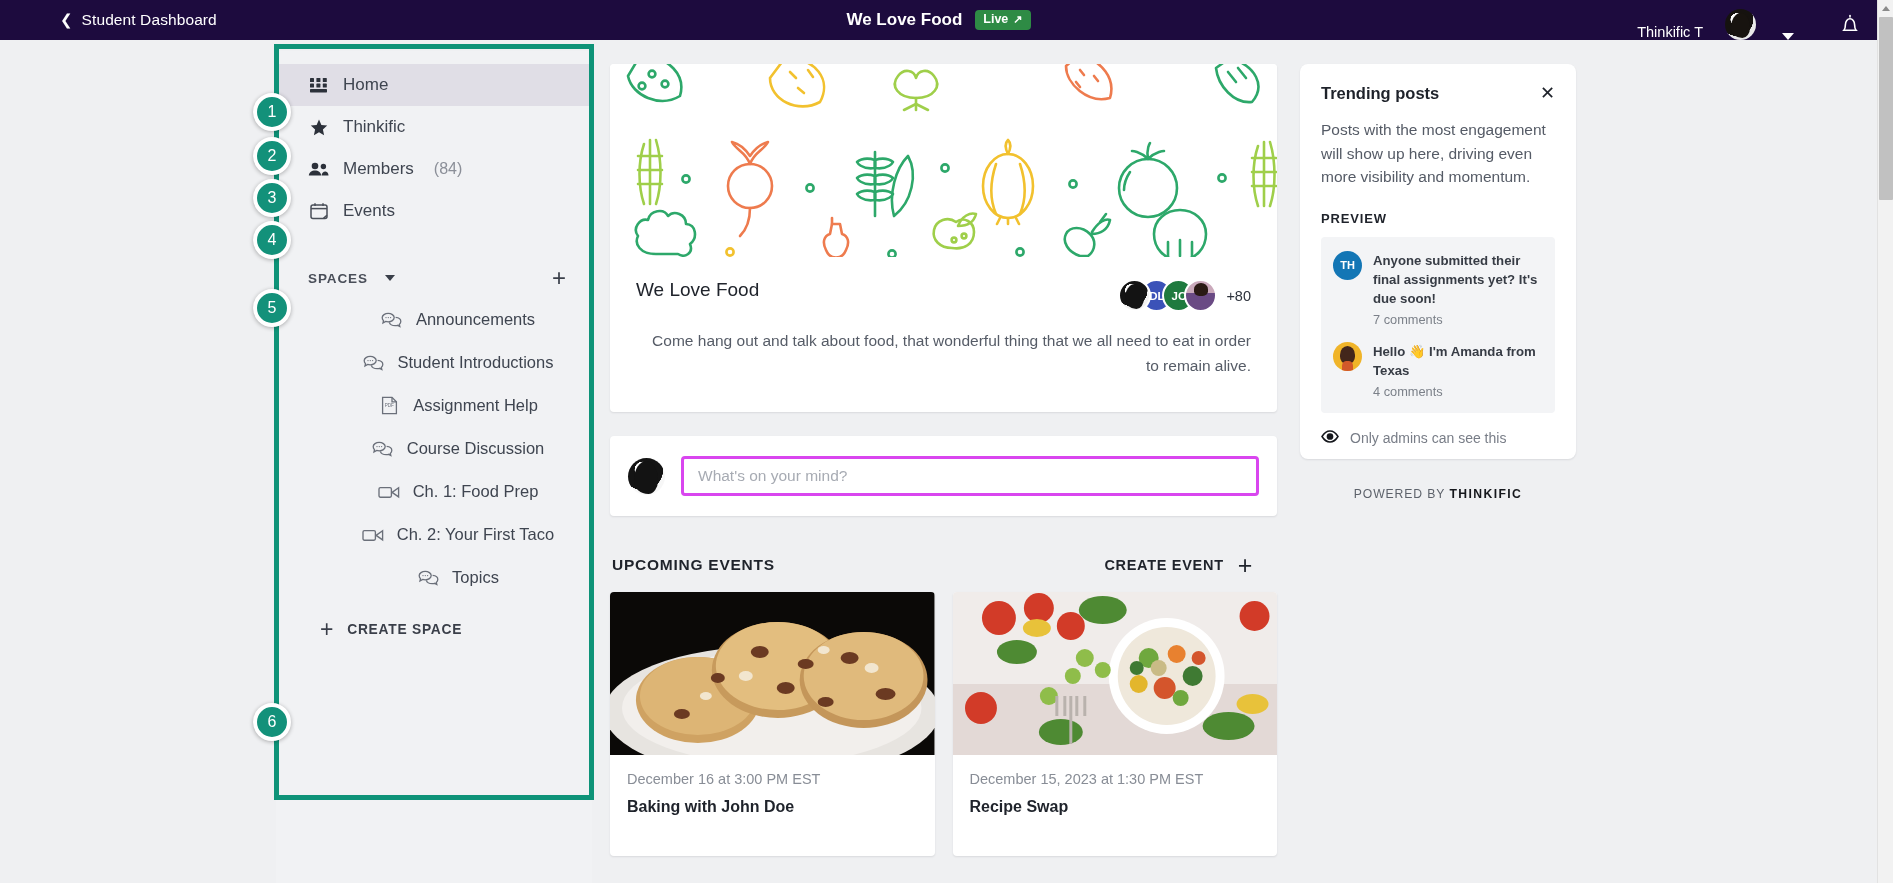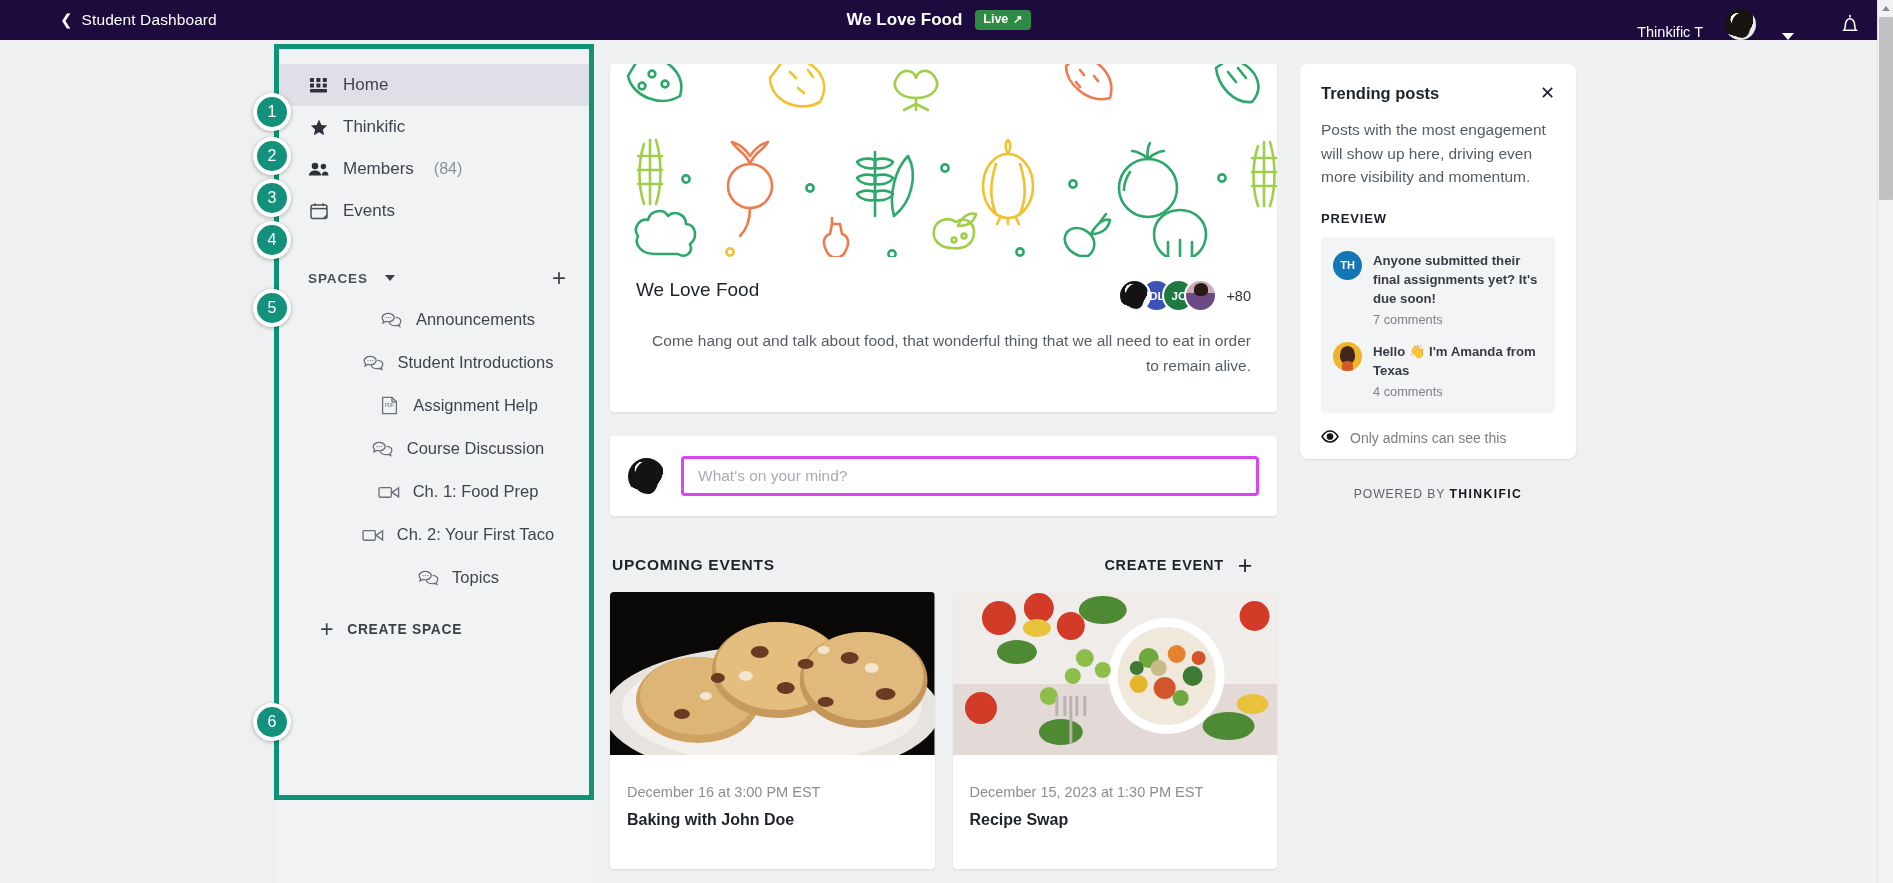--- a/index.html
+++ b/index.html
@@ -199,21 +199,21 @@
     padding-right: 22px;
   }
   .create-event-plus { font-size: 25px; font-weight: 300; line-height: .8; }
 
   .events-grid { margin-top: 14px; display: flex; gap: 18px; }
   .event-card {
     width: 325px; background: #ffffff; border-radius: 4px; overflow: hidden;
     box-shadow: 0 1px 2px rgba(20,20,40,.10); cursor: pointer;
   }
   .event-img { height: 163px; width: 100%; display: block; }
-  .event-body { padding: 16px 17px 40px; margin-top: 13px; }
+  .event-body { padding: 16px 17px 40px; }
   .event-date { color: #888d96; font-size: 14.5px; }
   .event-name { color: #1f232b; font-size: 16px; font-weight: bold; margin-top: 11px; }
 
   
   .right-col { position: absolute; left: 1300px; top: 24px; width: 276px; }
   .trend-card {
     background: #ffffff; border-radius: 8px; padding: 20px 21px 13px;
     box-shadow: 0 1px 2px rgba(20,20,40,.10);
   }
   .trend-head { display: flex; align-items: flex-start; justify-content: space-between; }

